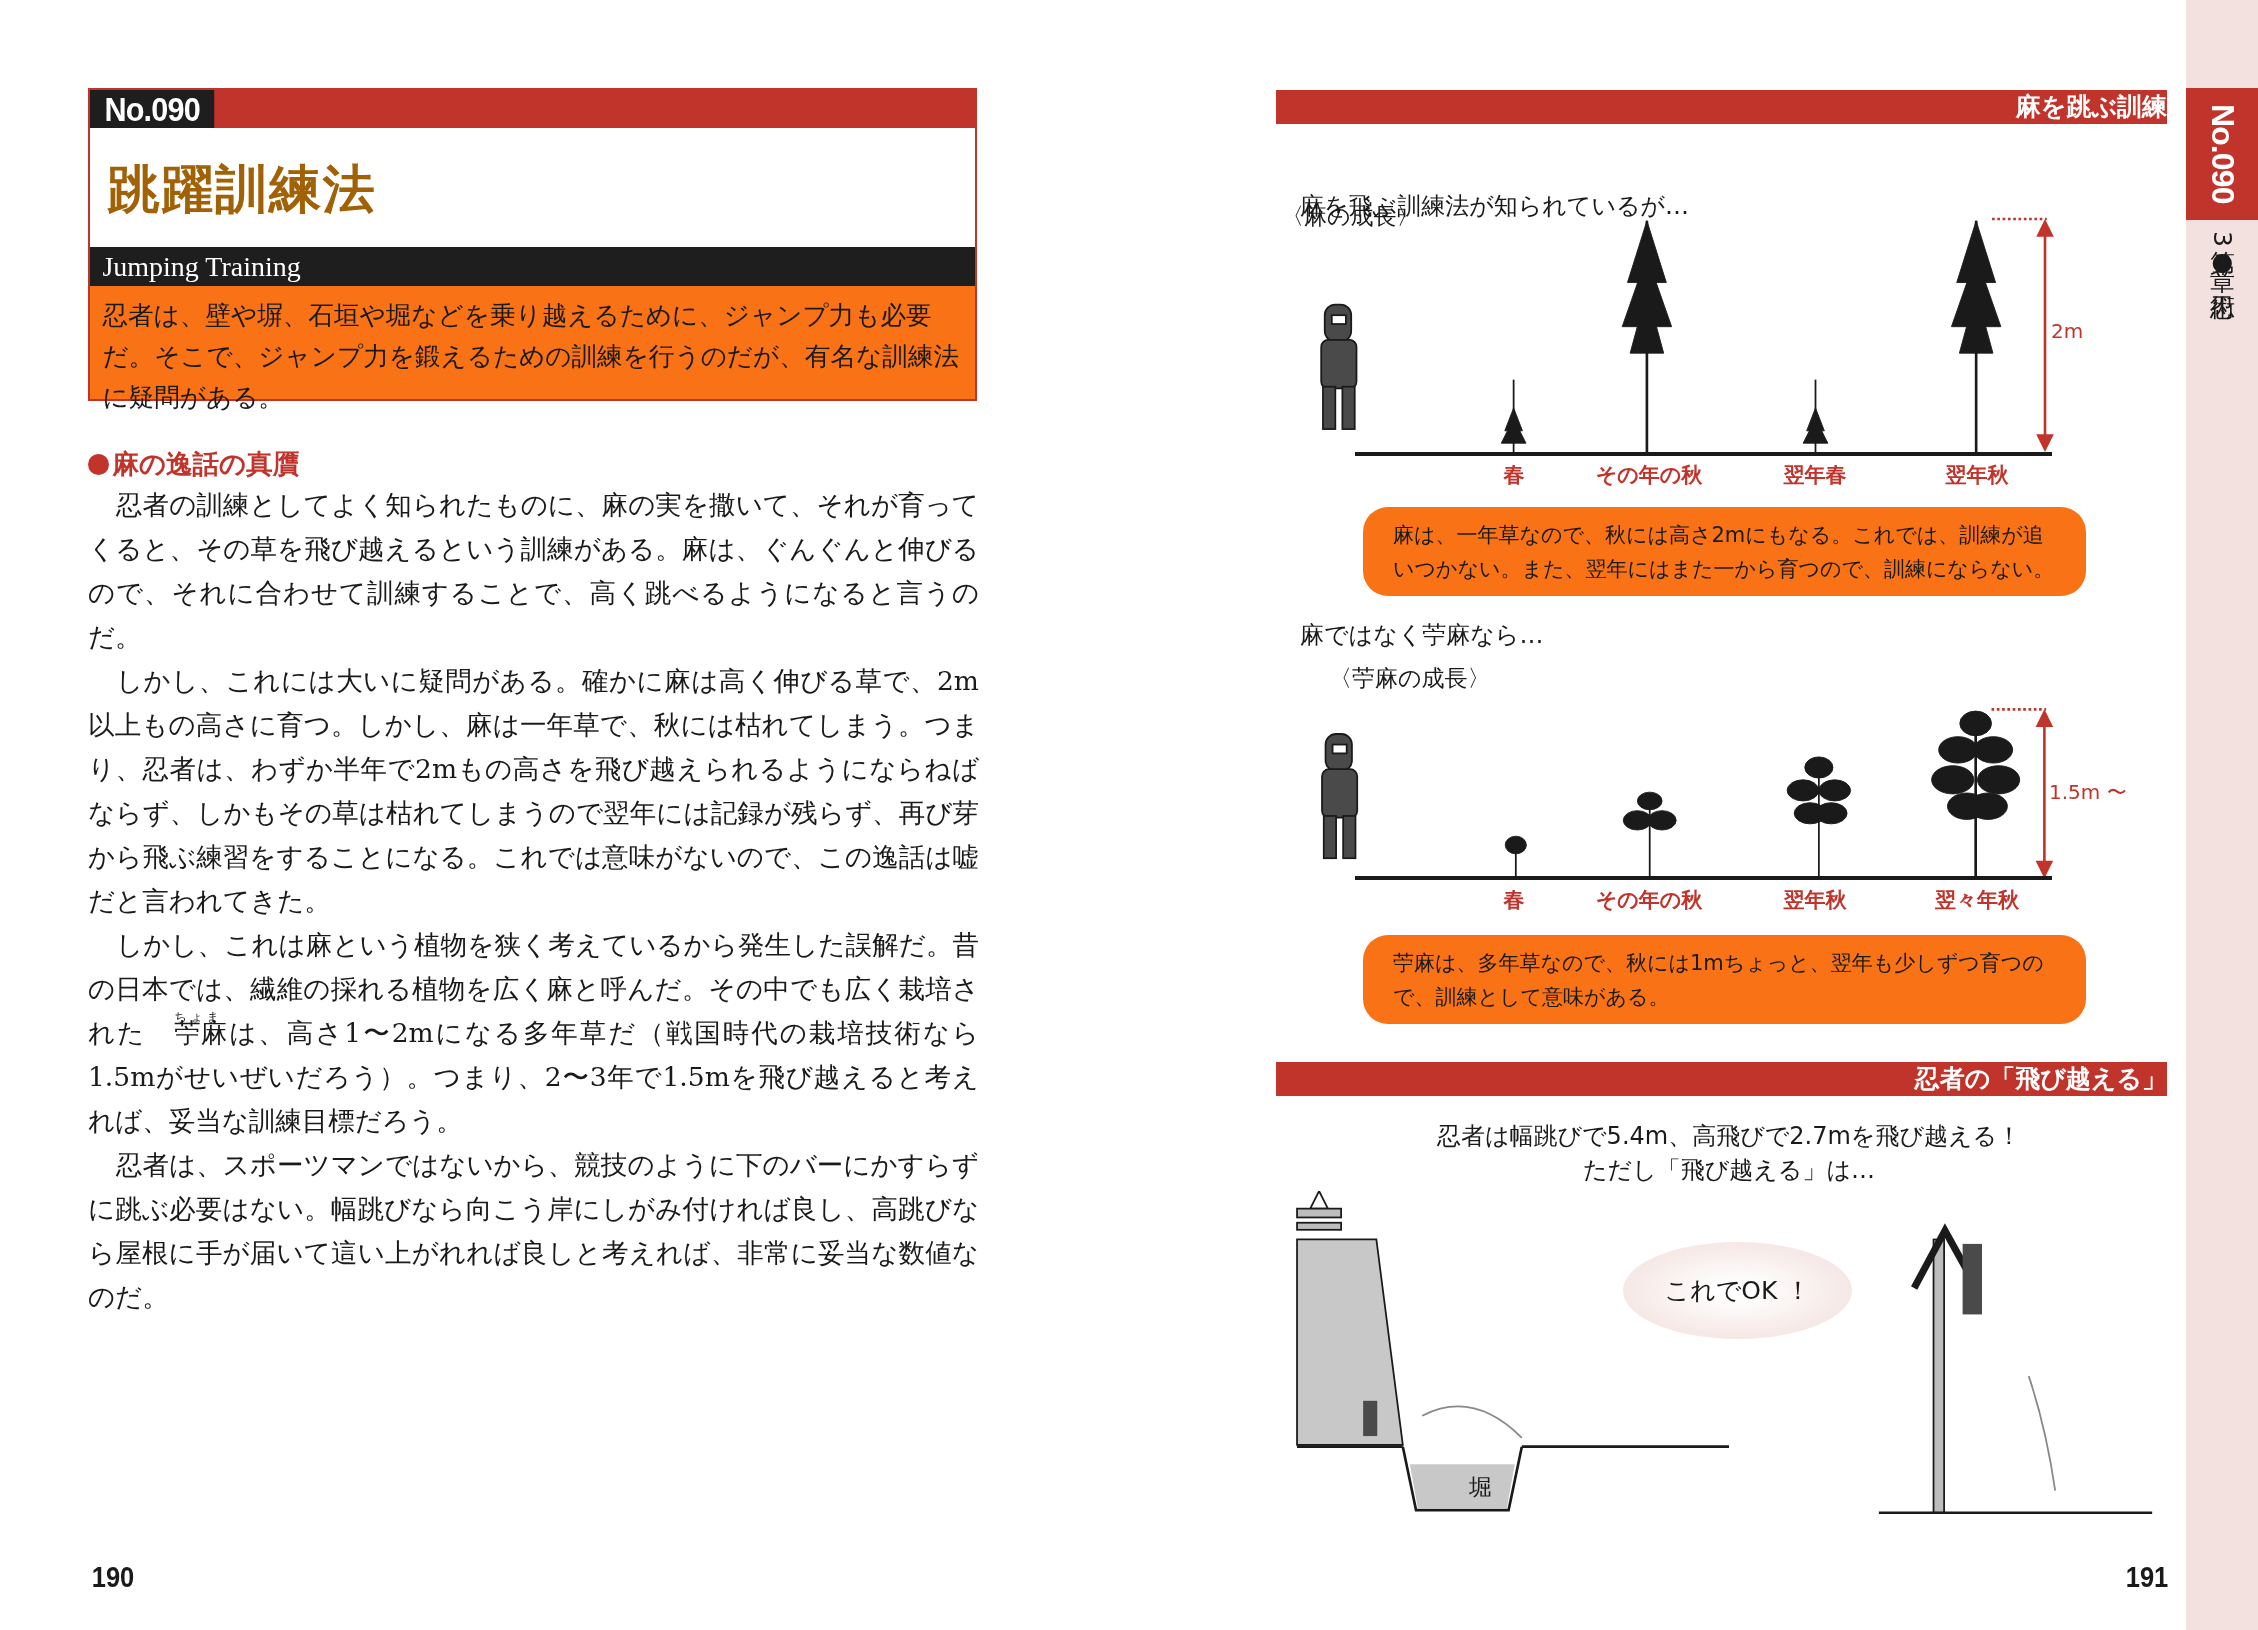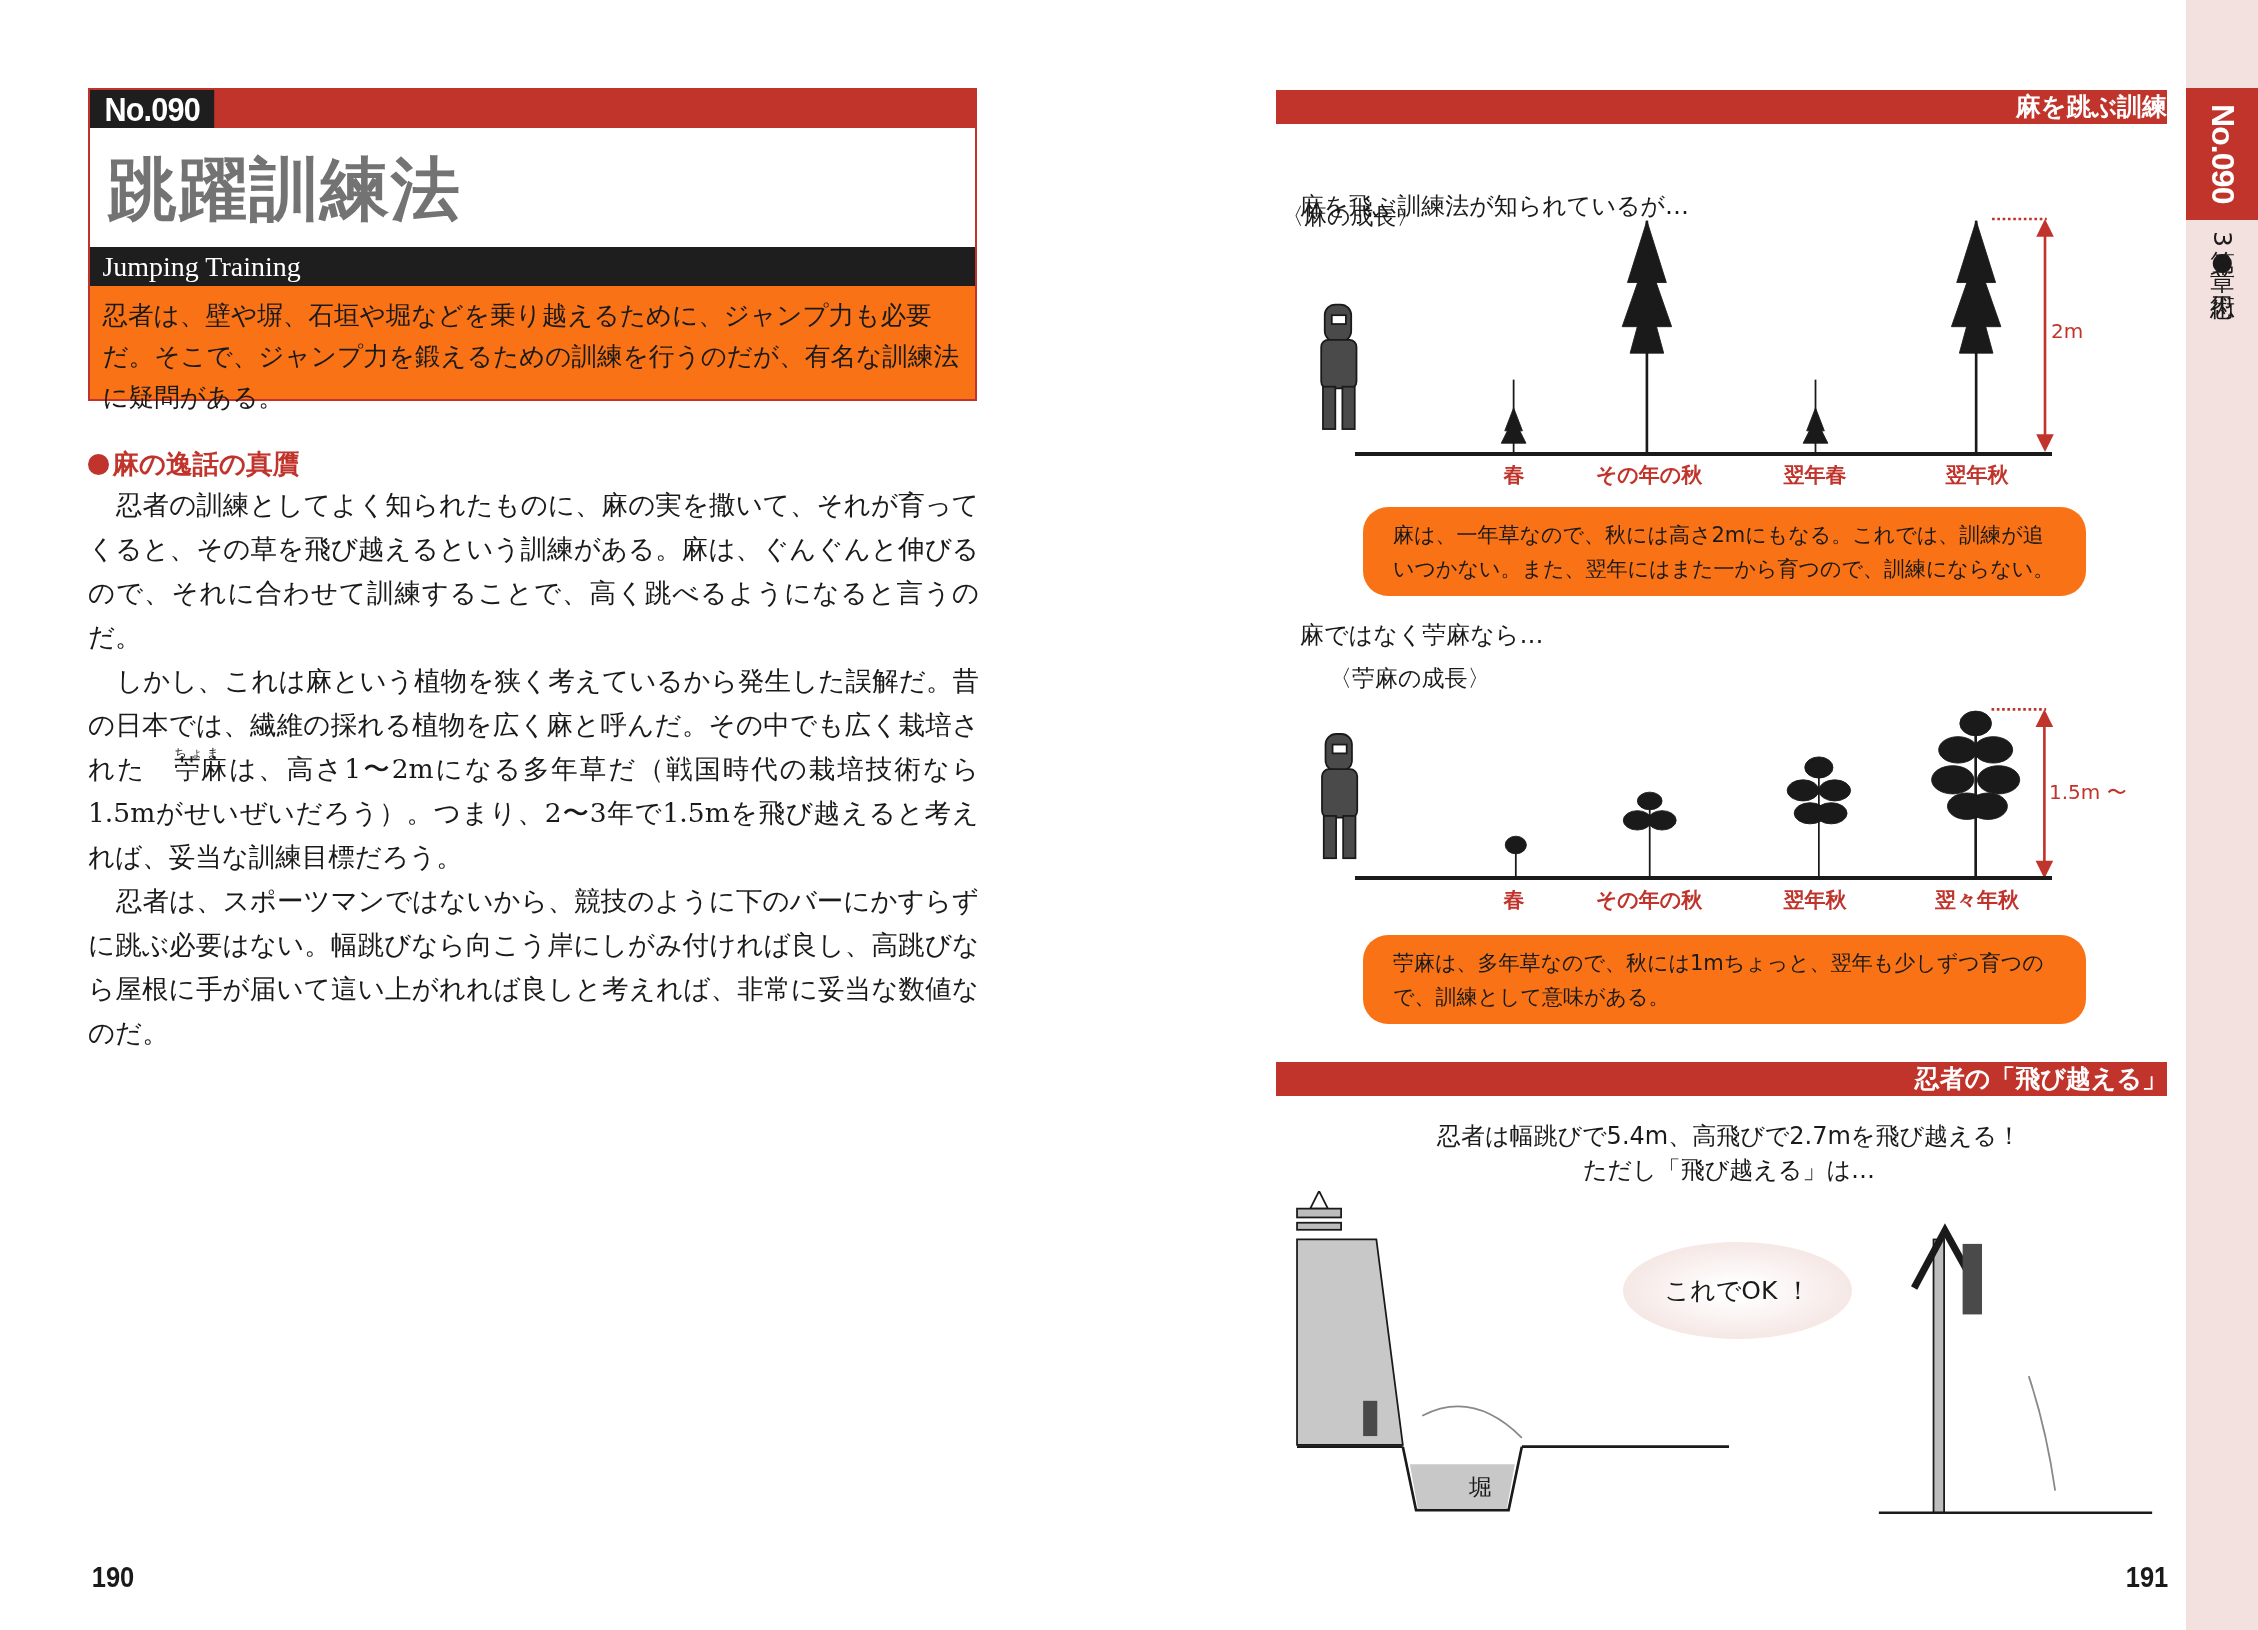--- a/index.html
+++ b/index.html
@@ -17,21 +17,21 @@
     border:2.6px solid #c0342b; box-sizing:border-box; background:#fff;
   }
   .hdr-topbar { position:absolute; left:0; top:0; right:0; height:38px; background:#c0342b; }
   .hdr-num {
     position:absolute; left:0; top:0; height:38px; padding:0 16px; background:#1e1e1e;
     color:#fff; font-family:"Liberation Sans", sans-serif; font-weight:bold;
     font-size:34px; line-height:38px; letter-spacing:-0.9px; transform:scaleX(0.9); transform-origin:left;
   }
   .hdr-title {
     position:absolute; left:17.6px; top:46px; font-family:"DejaVu Sans", sans-serif;
-    font-weight:bold; font-size:69px; line-height:106px; color:#737373; letter-spacing:1.8px;
+    font-weight:bold; font-size:52px; line-height:106px; color:#a16207; letter-spacing:1.8px;
   }
   .hdr-en {
     position:absolute; left:0; right:0; top:157px; height:39px; background:#1e1e1e;
     color:#ffffff; font-family:"Liberation Serif", serif; font-size:28px; line-height:39px; padding-left:12.4px;
   }
   .hdr-lead {
     position:absolute; left:0; right:0; top:196px; bottom:0; background:#f97316;
     padding:8.8px 12.4px; font-size:25.6px; line-height:41px; color:#1a1a1a;
   }
 
@@ -95,20 +95,21 @@
   <div class="hdr-en">Jumping Training</div>
   <div class="hdr-lead">忍者は、壁や塀、石垣や堀などを乗り越えるために、ジャンプ力も必要だ。そこで、ジャンプ力を鍛えるための訓練を行うのだが、有名な訓練法に疑問がある。</div>
 </div>
 
 <div class="sec-heading">
   <span class="dot"></span><span>麻の逸話の真贋</span>
 </div>
 
 <div class="body-text">
   <p>忍者の訓練としてよく知られたものに、麻の実を撒いて、それが育ってくると、その草を飛び越えるという訓練がある。麻は、ぐんぐんと伸びるので、それに合わせて訓練することで、高く跳べるようになると言うのだ。</p>
+  <p>しかし、これには大いに疑問がある。確かに麻は高く伸びる草で、2m以上もの高さに育つ。しかし、麻は一年草で、秋には枯れてしまう。つまり、忍者は、わずか半年で2mもの高さを飛び越えられるようにならねばならず、しかもその草は枯れてしまうので翌年には記録が残らず、再び芽から飛ぶ練習をすることになる。これでは意味がないので、この逸話は嘘だと言われてきた。</p>
   <p><span>しかし、これは麻という植物を狭く考えているから発生した誤解だ。昔の日本では、繊維の採れる植物を広く麻と呼んだ。その中でも広く栽培された</span><span class="ruby-wrap"><span class="ruby-rt">ちょま</span><span>苧麻</span></span><span>は、高さ1〜2mになる多年草だ（戦国時代の栽培技術なら1.5mがせいぜいだろう）。つまり、2〜3年で1.5mを飛び越えると考えれば、妥当な訓練目標だろう。</span></p>
   <p>忍者は、スポーツマンではないから、競技のように下のバーにかすらずに跳ぶ必要はない。幅跳びなら向こう岸にしがみ付ければ良し、高跳びなら屋根に手が届いて這い上がれれば良しと考えれば、非常に妥当な数値なのだ。</p>
 </div>
 
 <div class="page-no" style="left:88px;">190</div>
 
 <div class="side-tab"></div>
 <div class="side-num">
     <span>No.090</span>
   </div>

